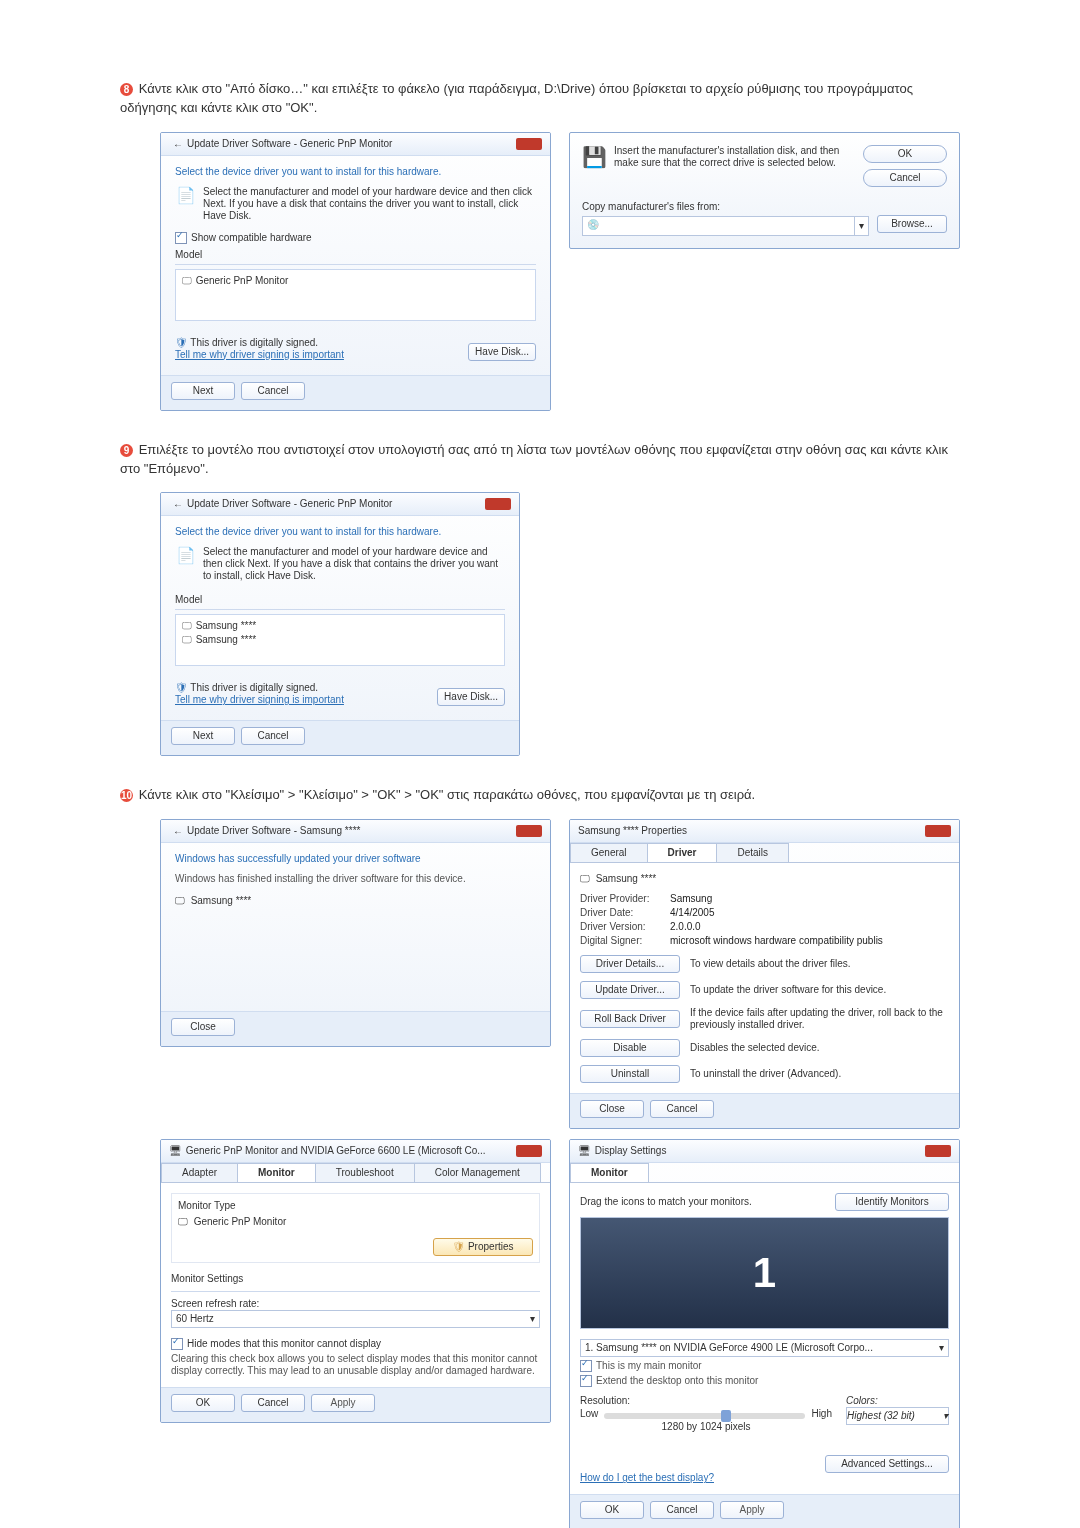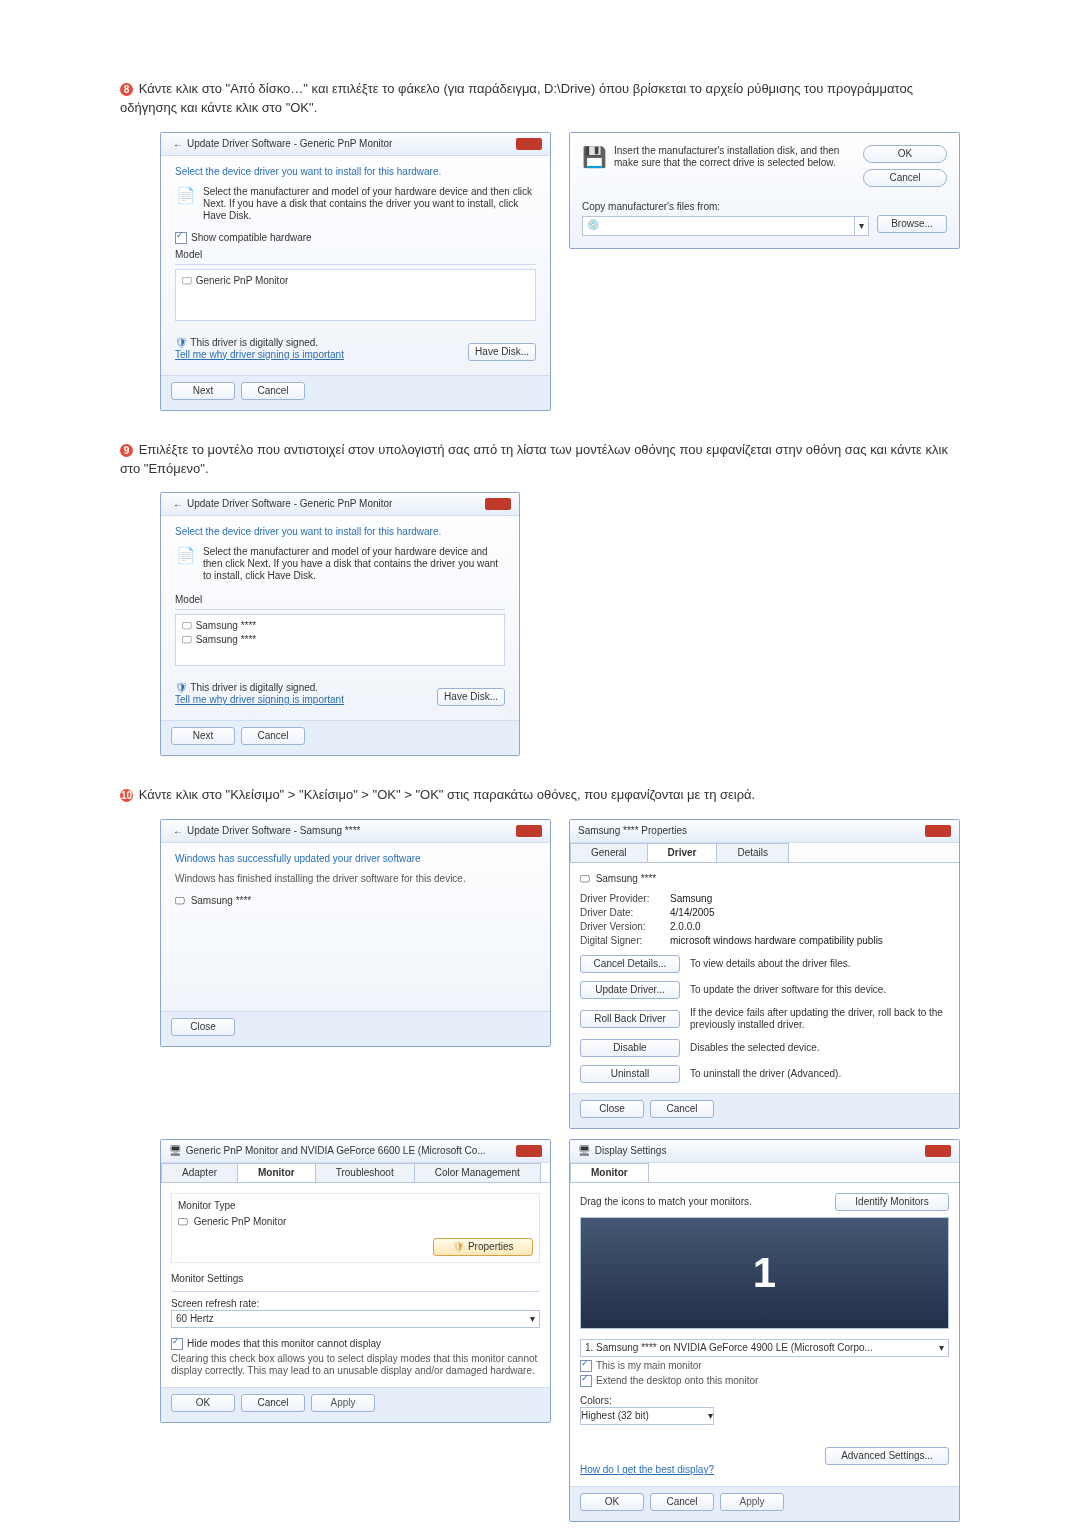--- a/index.html
+++ b/index.html
@@ -337,21 +337,21 @@
           <div class="prop-kv">
               <div class="k">Driver Version:</div>
               <div class="v">2.0.0.0</div>
             </div>
           <div class="prop-kv">
               <div class="k">Digital Signer:</div>
               <div class="v">microsoft windows hardware compatibility publis</div>
             </div>
 
           <div class="prop-row-btn">
-              <div class="abtn sm">Cancel Details...</div>
+              <div class="abtn sm">Driver Details...</div>
               <div class="txt">To view details about the driver files.</div>
             </div>
           <div class="prop-row-btn">
               <div class="abtn sm">Update Driver...</div>
               <div class="txt">To update the driver software for this device.</div>
             </div>
           <div class="prop-row-btn">
               <div class="abtn sm">Roll Back Driver</div>
               <div class="txt">If the device fails after updating the driver, roll back to the previously installed driver.</div>
             </div>
@@ -445,21 +445,34 @@
           <div class="chk">
               <div class="box on"></div>
               <span class="muted">This is my main monitor</span>
             </div>
           <div class="chk">
               <div class="box on"></div>
               <span class="muted">Extend the desktop onto this monitor</span>
             </div>
 
           <div style="display:flex;gap:14px;margin-top:8px;">
-            <div style="width:134px;">
+            <div style="flex:1">
+              <div>Resolution:</div>
+              <div style="display:flex;align-items:center;gap:6px;">
+                <div>Low</div>
+                <div style="flex:1;">
+                  <div class="slider">
+                      <div class="knob"></div>
+                    </div>
+                </div>
+                <div>High</div>
+              </div>
+              <div style="text-align:center">1280 by 1024 pixels</div>
+            </div>
+            <div style="width:103px;font-style:italic;">
               <div>Colors:</div>
               <div style="border:1px solid #b7c6df;padding:2px 0;display:flex;">
                 <div style="flex:1">Highest (32 bit)</div>
                 <div>▾</div>
               </div>
             </div>
           </div>
 
           <div style="display:flex;align-items:center;margin-top:10px;">
             <div class="link-blue" style="flex:1;margin-top:29px;">How do I get the best display?</div>

